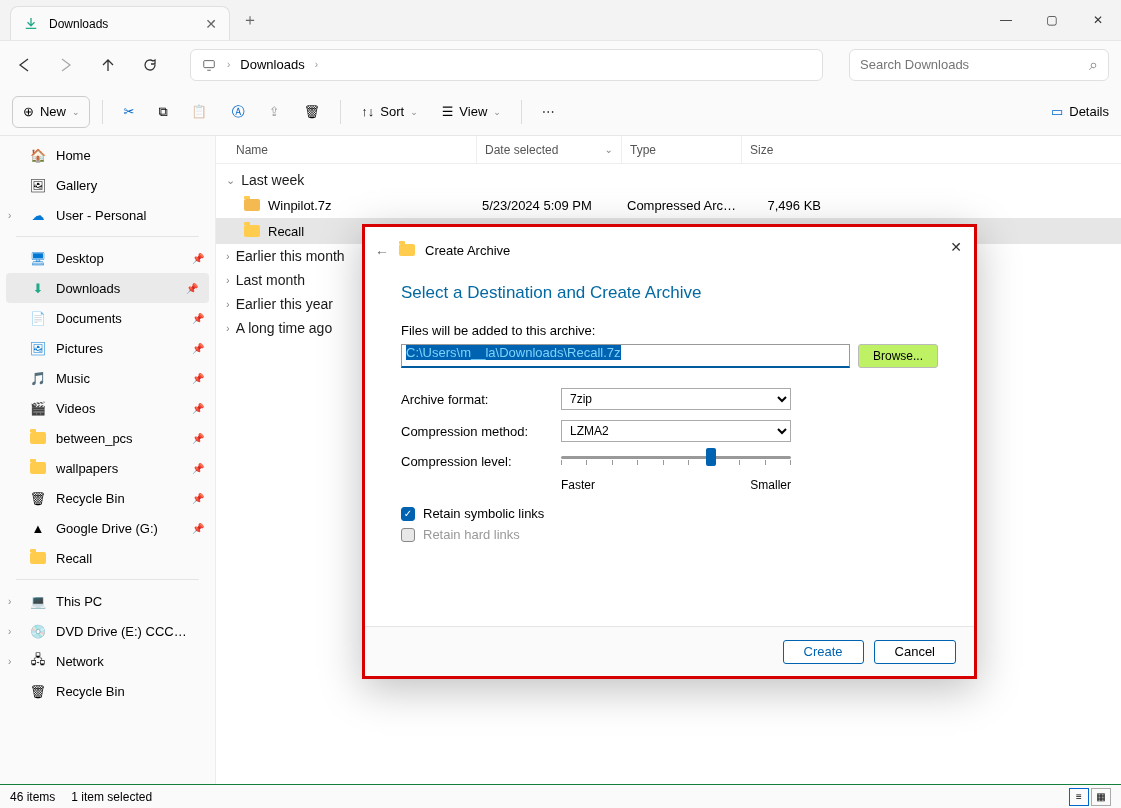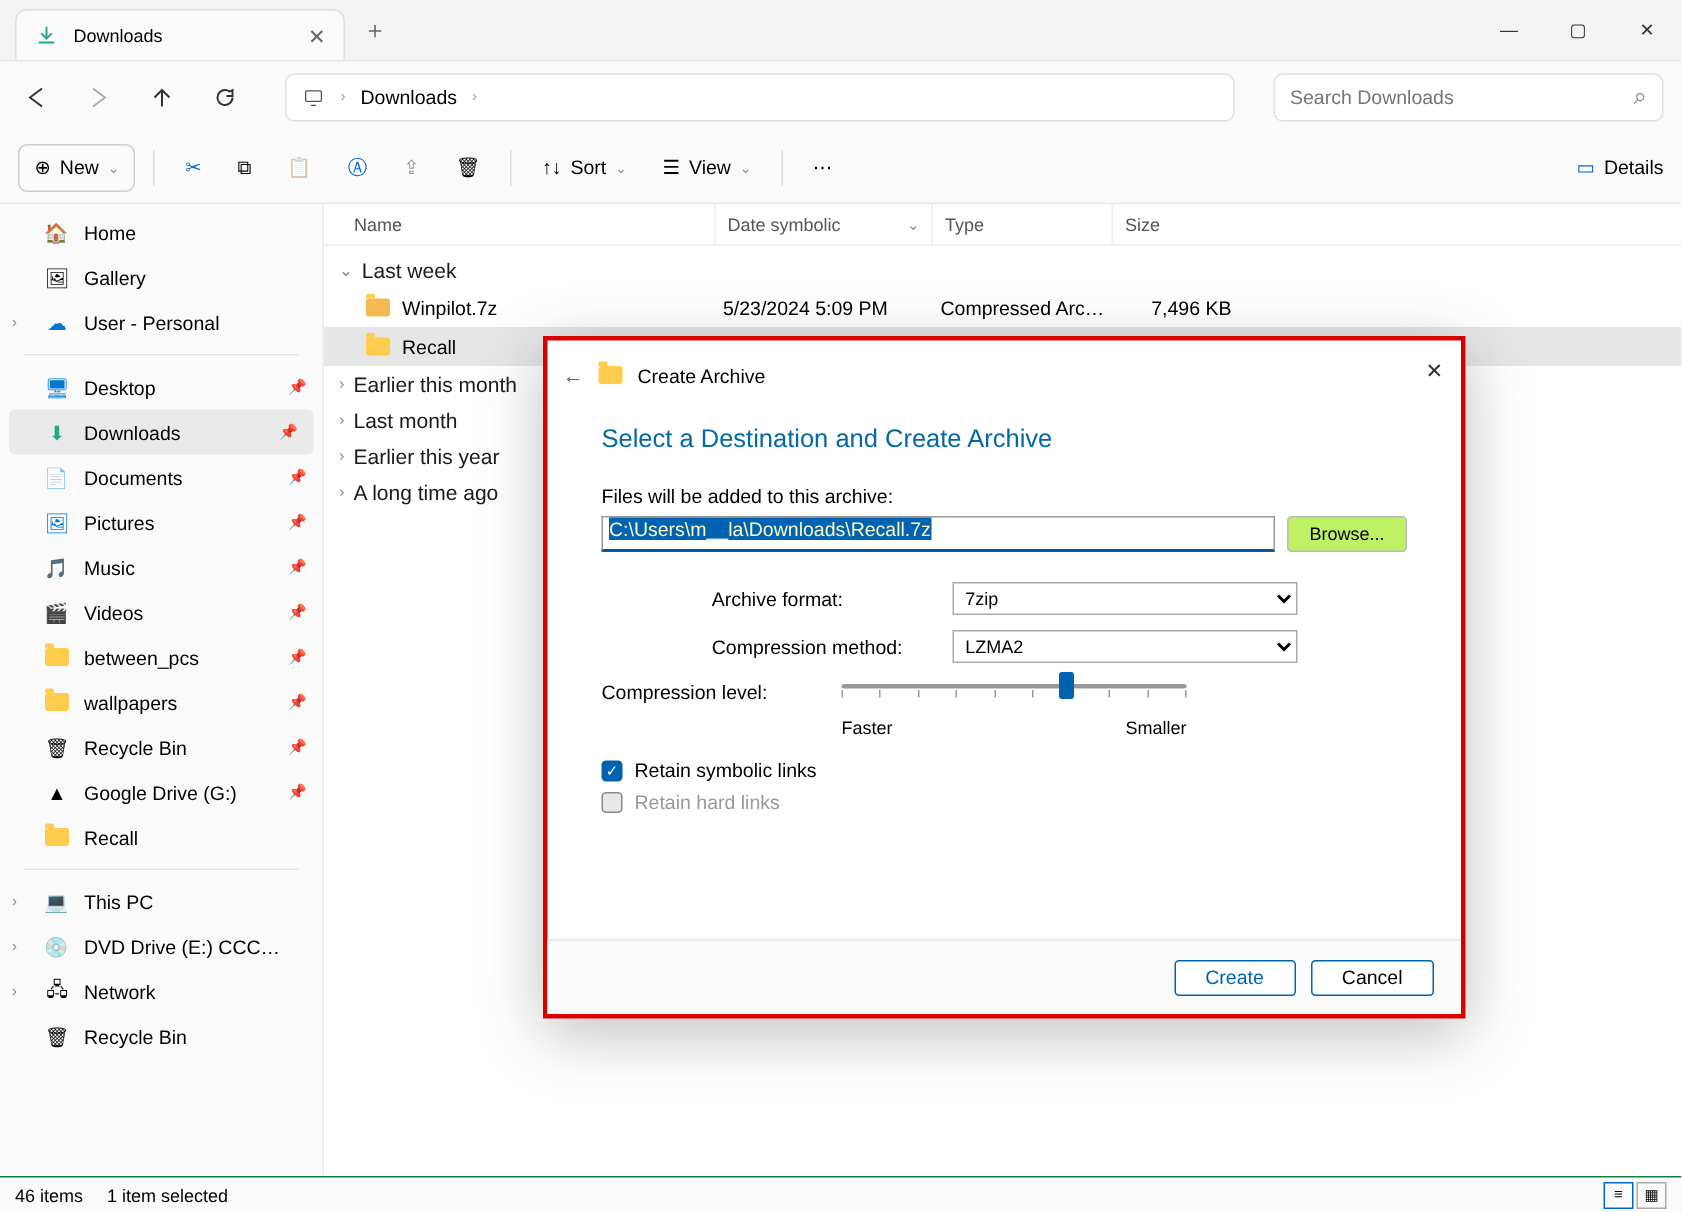--- a/index.html
+++ b/index.html
@@ -68,23 +68,23 @@
 
 .dialog { position: absolute; left: 362px; top: 224px; width: 615px; height: 455px; background: #fff; border: 3px solid #d60000; box-shadow: 0 10px 40px rgba(0,0,0,0.25); display: flex; flex-direction: column; }
 .dialog-title { height: 46px; display: flex; align-items: center; padding: 0 10px; gap: 10px; }
 .dialog-back { color: #666; font-size: 14px; }
 .dialog-close { position: absolute; right: 12px; top: 12px; font-size: 14px; color: #333; }
 .dialog-body { flex: 1; padding: 10px 36px 0 36px; }
 .dialog-h { color: #0369a1; font-size: 17px; font-weight: normal; margin-bottom: 20px; }
 .dialog-label { font-size: 13px; margin-bottom: 6px; }
 .path-row { display: flex; gap: 8px; margin-bottom: 20px; }
 .path-input { flex: 1; height: 24px; border: 1px solid #999; border-bottom: 2px solid #005a9e; padding: 0 4px; font-size: 13px; }
-.path-input .sel { background: #0063b1; color: #fef9c3; }
+.path-input .sel { background: #0063b1; color: #7dd3fc; }
 .browse-btn { height: 24px; padding: 0 14px; border: 1px solid #bbb; background: #bef264; font-size: 12px; border-radius: 3px; }
-.form-row { display: flex; align-items: center; margin-bottom: 10px; justify-content: center; }
+.form-row { display: flex; align-items: center; margin-bottom: 10px; }
 .form-row label { width: 160px; font-size: 13px; }
 .form-row select { flex: 1; max-width: 230px; height: 22px; border: 1px solid #aaa; font-size: 12px; padding: 0 4px; background: #fff; }
 .slider-row { display: flex; align-items: flex-start; margin-bottom: 14px; }
 .slider-row label { width: 160px; font-size: 13px; padding-top: 2px; }
 .slider-wrap { flex: 1; max-width: 230px; }
 .slider { width: 100%; height: 20px; position: relative; }
 .slider-track { position: absolute; top: 4px; left: 0; right: 0; height: 3px; background: #999; border-radius: 2px; }
 .slider-ticks { display: flex; justify-content: space-between; position: absolute; left: 0; right: 0; top: 8px; }
 .slider-ticks span { width: 1px; height: 5px; background: #999; }
 .slider-thumb { position: absolute; top: -4px; left: 65%; width: 10px; height: 18px; background: #0063b1; border-radius: 2px; transform: translateX(-50%); }
@@ -301,21 +301,21 @@
       </div>
     <div class="side-item">
         <span class="ico">🗑</span>
         <span>Recycle Bin</span>
       </div>
   </div>
 
   <div class="content">
     <div class="col-headers">
       <div class="col-name">Name</div>
-      <div class="col-date">Date symbolic</div>
+      <div class="col-date">Date selected</div>
       <div class="col-type">Type</div>
       <div class="col-size">Size</div>
     </div>
     <div class="filelist">
       <div class="group">
           <span class="chev">⌄</span>
           <span>Last week</span>
         </div>
       <div class="file-row">
         <div class="fname">

